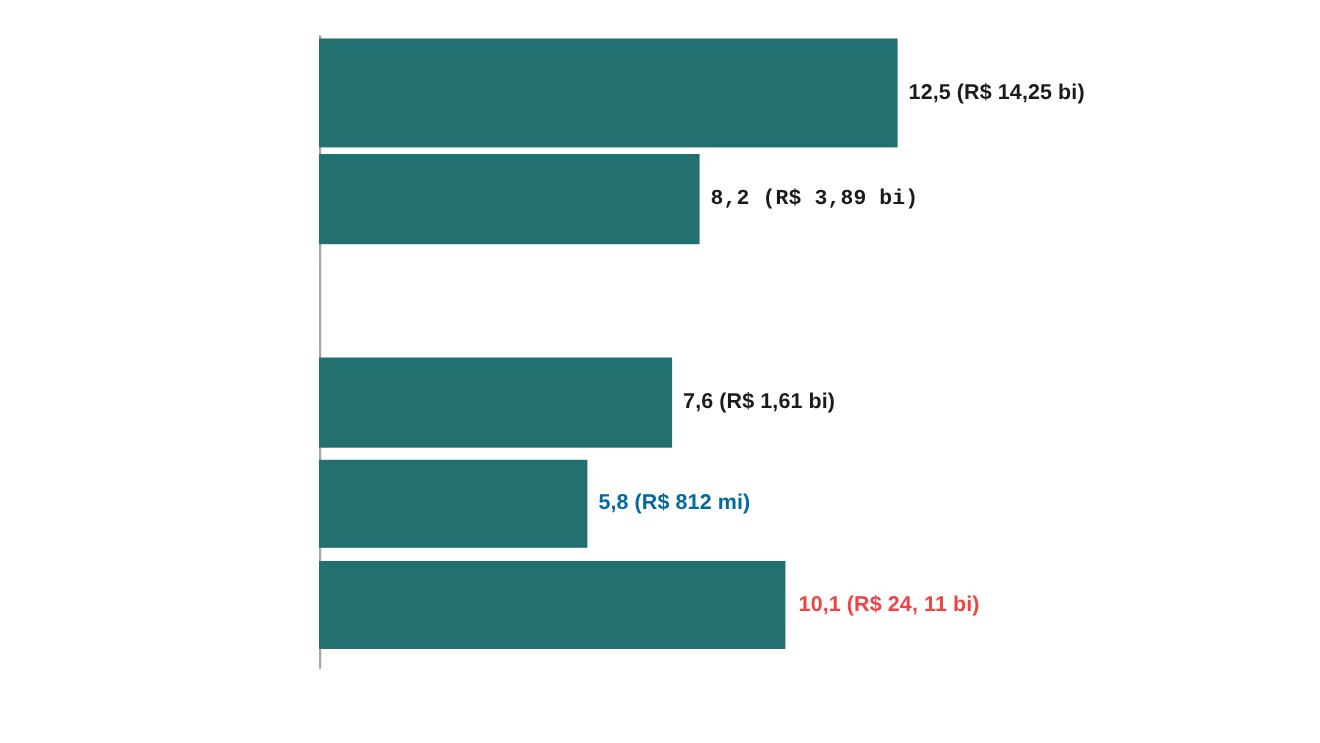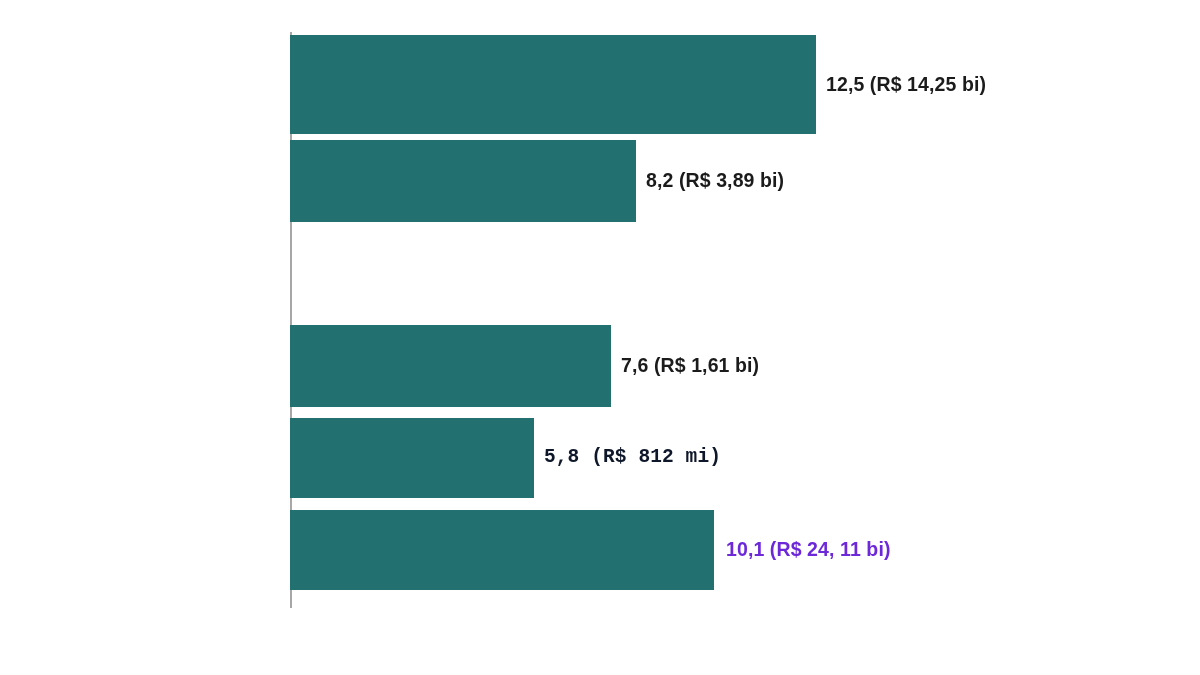--- a/index.html
+++ b/index.html
@@ -78,36 +78,36 @@
 
     <div class="bar-row" style="top: 5px; height: 99px;">
 
       <div class="bar" style="width: 526px; background: rgb(34, 112, 111);"></div>
       <span class="bar-value" style="color: rgb(27, 27, 27);">12,5 (R$ 14,25 bi)</span>
     </div>
 
     <div class="bar-row" style="top: 110px; height: 82px;">
 
       <div class="bar" style="width: 346px; background: rgb(34, 112, 111);"></div>
-      <span class="bar-value" style="color: rgb(27, 27, 27);">8,2 (R$ 3,89 bi)</span>
+      <span class="bar-value" style="color: rgb(27, 27, 27); font-family: Liberation Mono, monospace;">8,2 (R$ 3,89 bi)</span>
     </div>
 
 
     <div class="bar-row" style="top: 295px; height: 82px; text-align: center;">
 
       <div class="bar" style="width: 321px; background: rgb(34, 112, 111);"></div>
       <span class="bar-value" style="color: rgb(27, 27, 27);">7,6 (R$ 1,61 bi)</span>
     </div>
 
     <div class="bar-row" style="top: 388px; height: 80px;">
 
       <div class="bar" style="width: 244px; background: rgb(34, 112, 111);"></div>
-      <span class="bar-value" style="color: #0f172a; font-family: Liberation Mono, monospace;">5,8 (R$ 812 mi)</span>
+      <span class="bar-value" style="color: #0369a1;">5,8 (R$ 812 mi)</span>
     </div>
 
     <div class="bar-row" style="top: 480px; height: 80px;">
 
       <div class="bar" style="width: 424px; background: rgb(34, 112, 111);"></div>
-      <span class="bar-value" style="color: #6d28d9; margin-left: 12px;">10,1 (R$ 24, 11 bi)</span>
+      <span class="bar-value" style="color: #ef4444; margin-left: 12px;">10,1 (R$ 24, 11 bi)</span>
     </div>
 
   </div>
 </div>
 
 </body></html>

